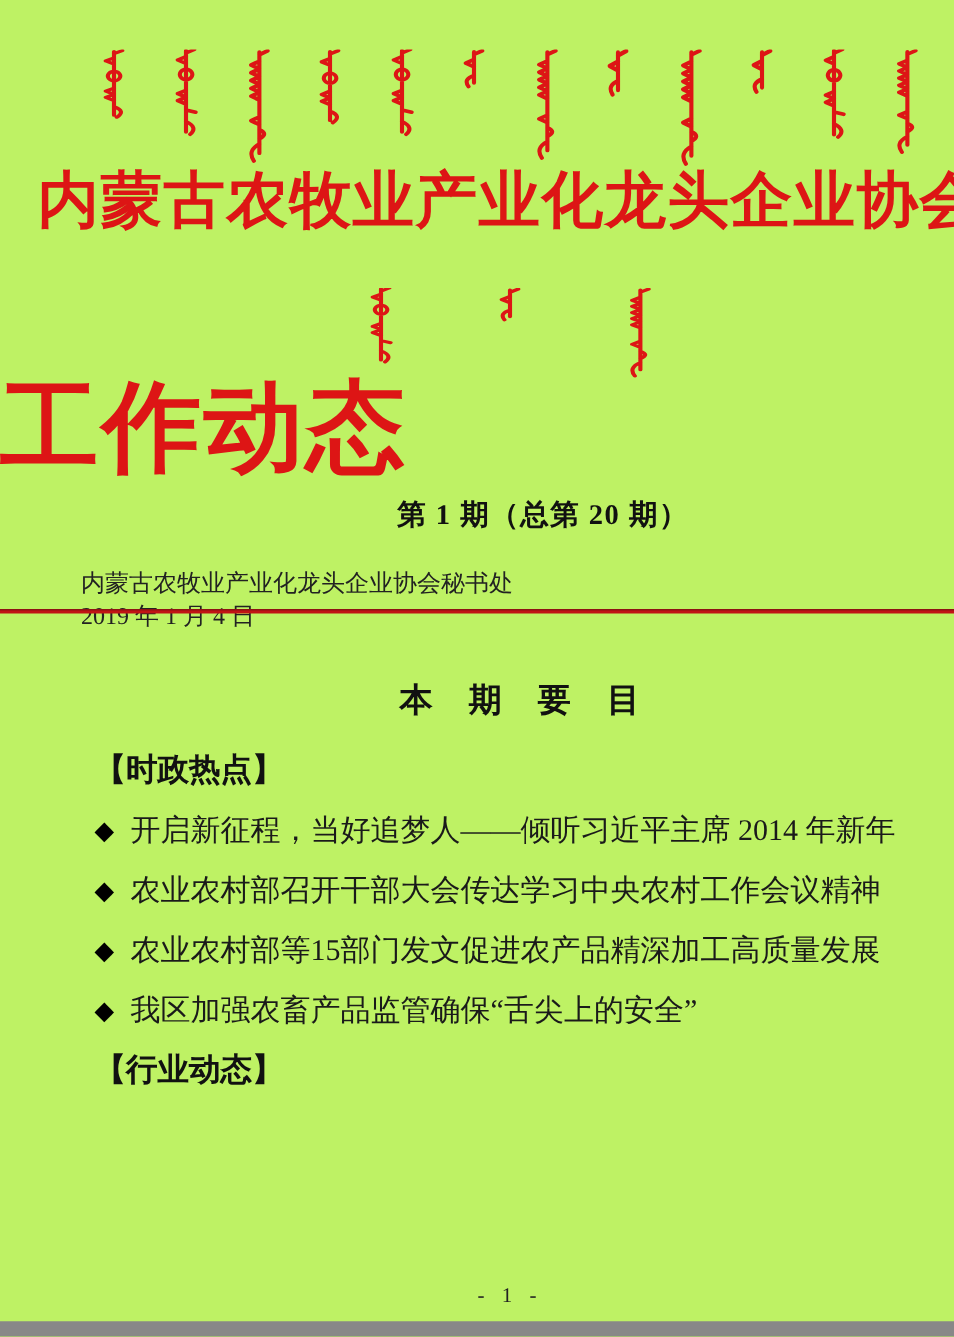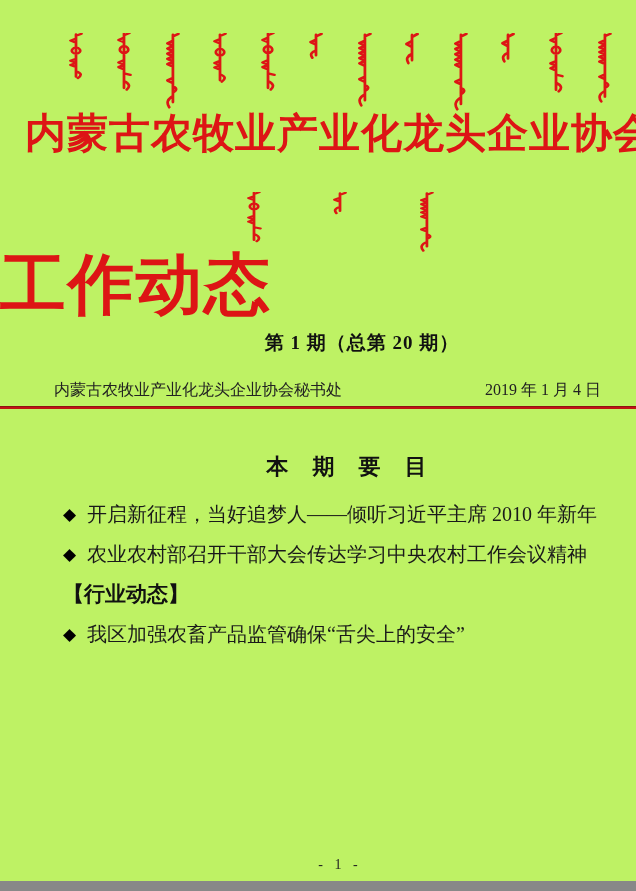--- a/index.html
+++ b/index.html
@@ -32,21 +32,21 @@
   }
   .issue-line{
     position:absolute;top:330px;left:0;right:0;
     text-align:center;font-weight:700;font-size:19px;letter-spacing:1px;
     color:#111;white-space:nowrap;margin-left:44px;
   }
   
   .meta-row{
     position:absolute;top:379px;left:54px;right:79px;
     display:flex;justify-content:space-between;align-items:baseline;
-    font-size:16px;line-height:22px;color:#222;white-space:nowrap;
+    font-size:16px;line-height:22px;color:#222;white-space:nowrap;flex-direction:column;
   }
   .red-rule{
     position:absolute;top:406px;left:0;width:636px;height:2px;
     background:#c01414;border-top:1px solid #8e1212;
   }
   
   .toc{position:absolute;top:452px;left:63px;right:50px;}
   .toc-heading{
     text-align:center;font-family:"Liberation Sans","DejaVu Sans",sans-serif;
     font-weight:700;font-size:22px;letter-spacing:9px;color:#111;
@@ -150,32 +150,36 @@
   <div class="meta-row">
     <span>内蒙古农牧业产业化龙头企业协会秘书处</span>
     <span>2019 年 1 月 4 日</span>
   </div>
 
   <div class="red-rule"></div>
 
   <div class="toc">
     <div class="toc-heading">本 期 要 目</div>
 
+    <div class="toc-line section-header">【时政热点】</div>
 
     <div class="toc-line toc-item">
-      <span class="bullet">◆</span><span>开启新征程，当好追梦人——倾听习近平主席 2010 年新年</span>
+      <span class="bullet">◆</span><span>开启新征程，当好追梦人——倾听习近平主席 2014 年新年</span>
     </div>
 
     <div class="toc-line toc-item">
       <span class="bullet">◆</span><span>农业农村部召开干部大会传达学习中央农村工作会议精神</span>
     </div>
 
-
-    <div class="toc-line section-header">【行业动态】</div>
+    <div class="toc-line toc-item">
+      <span class="bullet">◆</span><span>农业农村部等15部门发文促进农产品精深加工高质量发展</span>
+    </div>
 
     <div class="toc-line toc-item">
       <span class="bullet">◆</span><span>我区加强农畜产品监管确保“舌尖上的安全”</span>
     </div>
+
+    <div class="toc-line section-header">【行业动态】</div>
   </div>
 
   <div class="footer">- 1 -</div>
 
 </div>
 
 </body></html>

